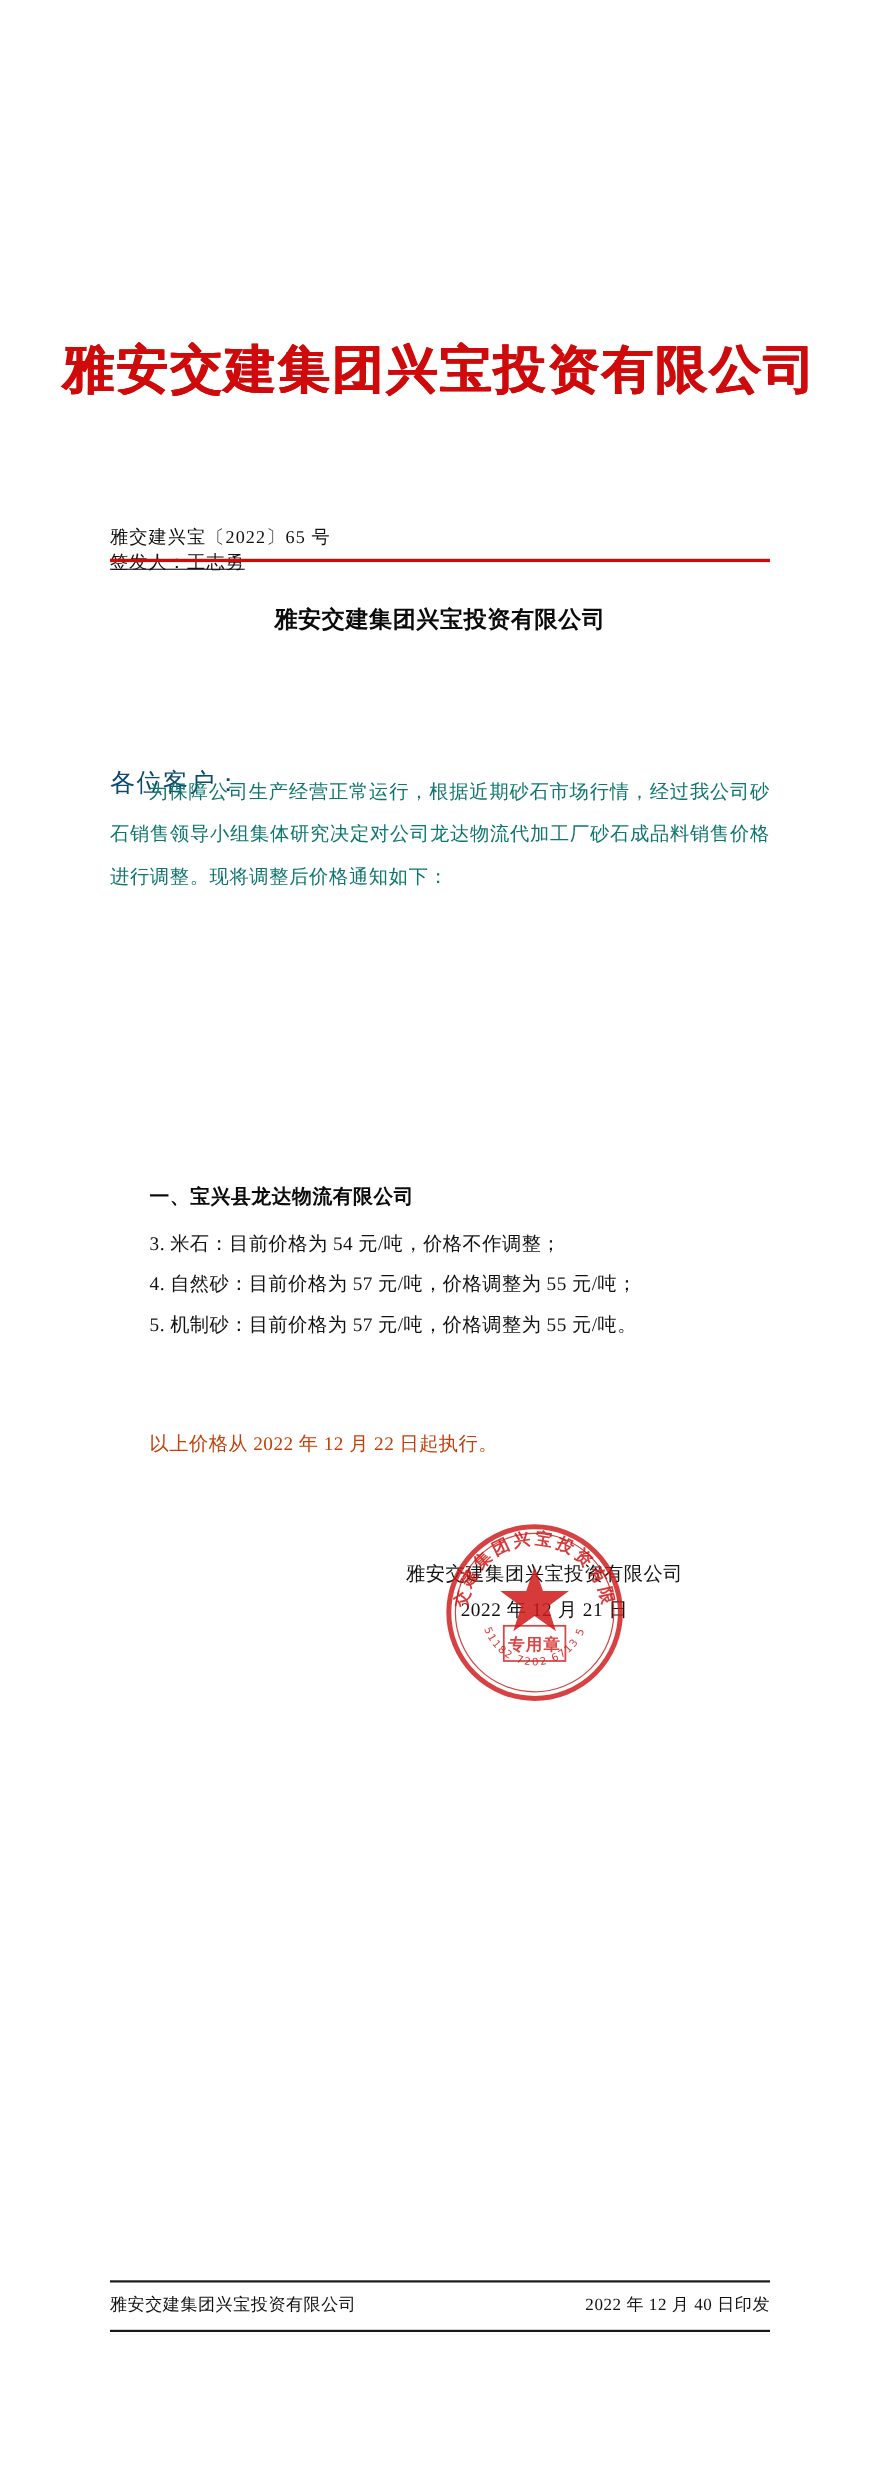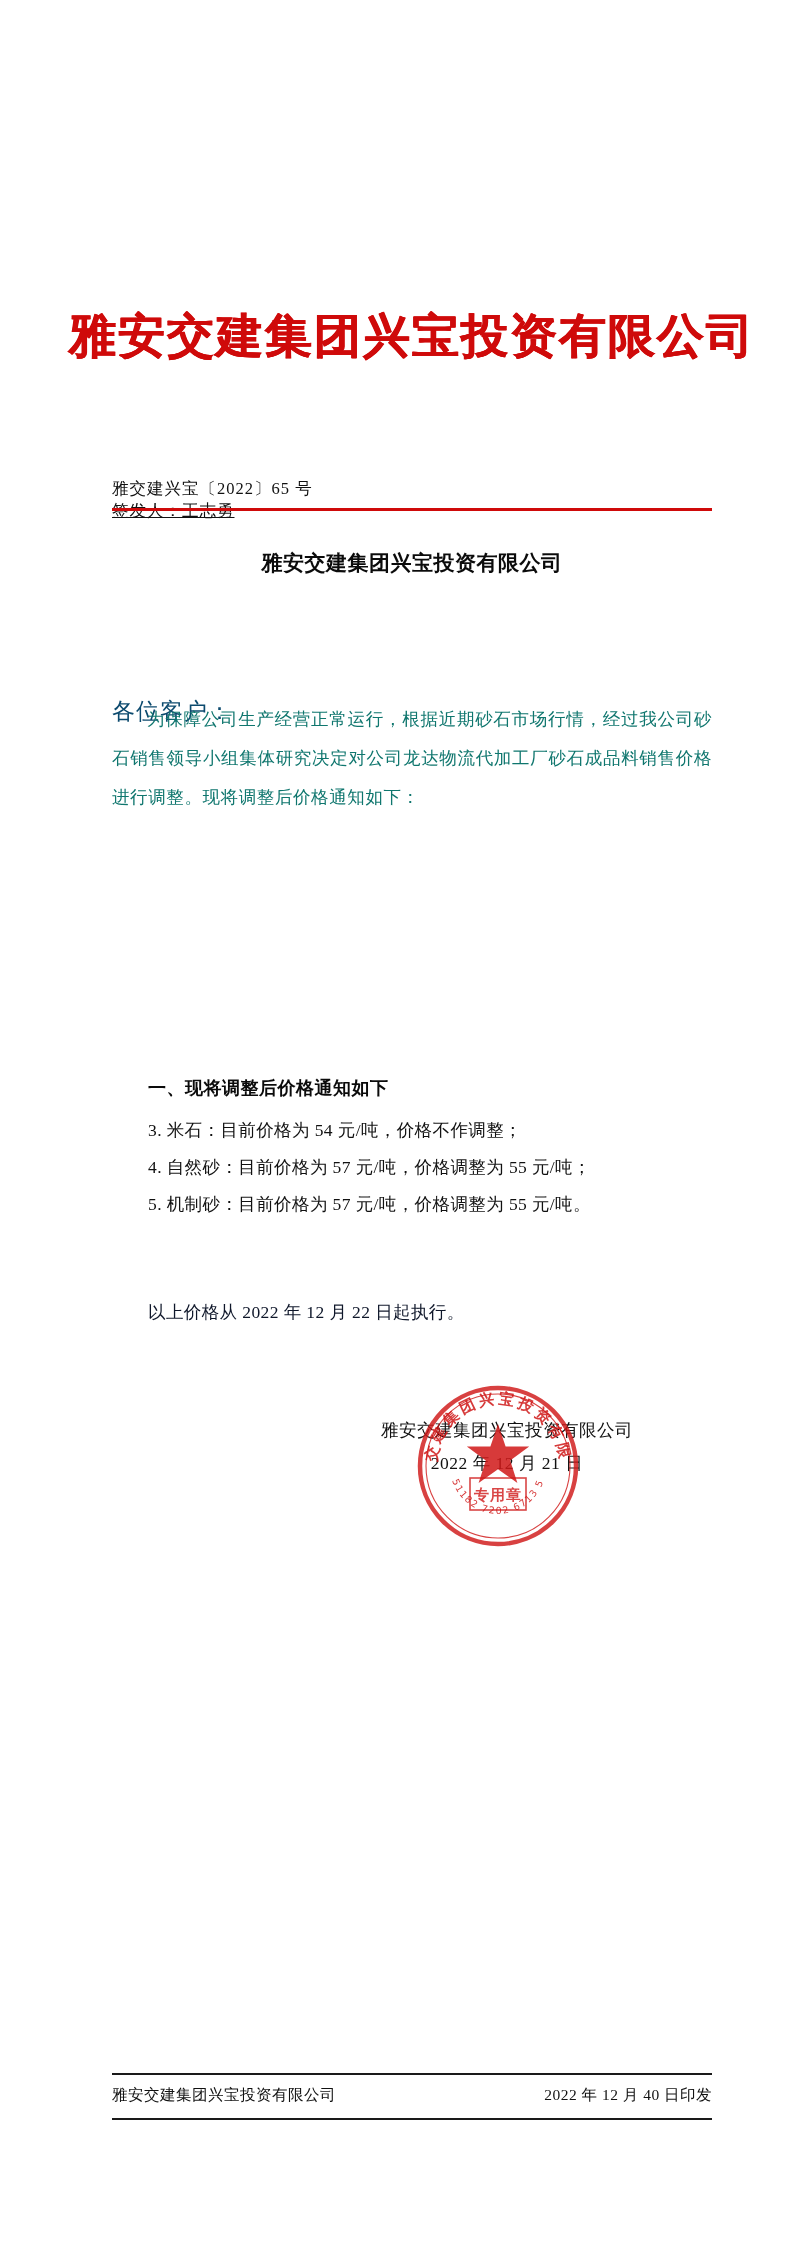--- a/index.html
+++ b/index.html
@@ -19,21 +19,20 @@
     background: #ffffff;
     overflow: hidden;
   }
   .sheet {
     position: absolute;
     left: 0;
     top: 0;
     width: 721px;
     height: 2263px;
     background: #ffffff;
-    margin-left: 12px;
   }
   
   .org-title {
     position: absolute;
     left: 0;
     top: 305px;
     width: 800px;
     text-align: center;
     color: #cf0a0a;
     font-family: "DejaVu Serif", "Liberation Serif", serif;
@@ -126,21 +125,21 @@
     letter-spacing: 0.4px;
     color: #111;
     white-space: nowrap;
   }
   .effective {
     position: absolute;
     left: 136px;
     top: 1300px;
     font-size: 17.5px;
     letter-spacing: 0.4px;
-    color: #0f172a;
+    color: #c2410c;
     white-space: nowrap;
   }
   
   .sign {
     position: absolute;
     left: 330px;
     top: 1414px;
     width: 330px;
     text-align: center;
     font-size: 17.5px;
@@ -204,21 +203,21 @@
     <div class="red-rule"></div>
 
     <div class="doc-title">
       <span class="line">雅安交建集团兴宝投资有限公司</span>
     </div>
 
     <div class="salutation">各位客户：</div>
 
     <div class="para">为保障公司生产经营正常运行，根据近期砂石市场行情，经过我公司砂石销售领导小组集体研究决定对公司龙达物流代加工厂砂石成品料销售价格进行调整。现将调整后价格通知如下：</div>
 
-    <div class="section-head">一、现将调整后价格通知如下</div>
+    <div class="section-head">一、宝兴县龙达物流有限公司</div>
 
     <div class="items">
       <div class="item">3. 米石：目前价格为 54 元/吨，价格不作调整；</div>
       <div class="item">4. 自然砂：目前价格为 57 元/吨，价格调整为 55 元/吨；</div>
       <div class="item">5. 机制砂：目前价格为 57 元/吨，价格调整为 55 元/吨。</div>
     </div>
 
     <div class="effective">以上价格从 2022 年 12 月 22 日起执行。</div>
 
     <div class="sign">

